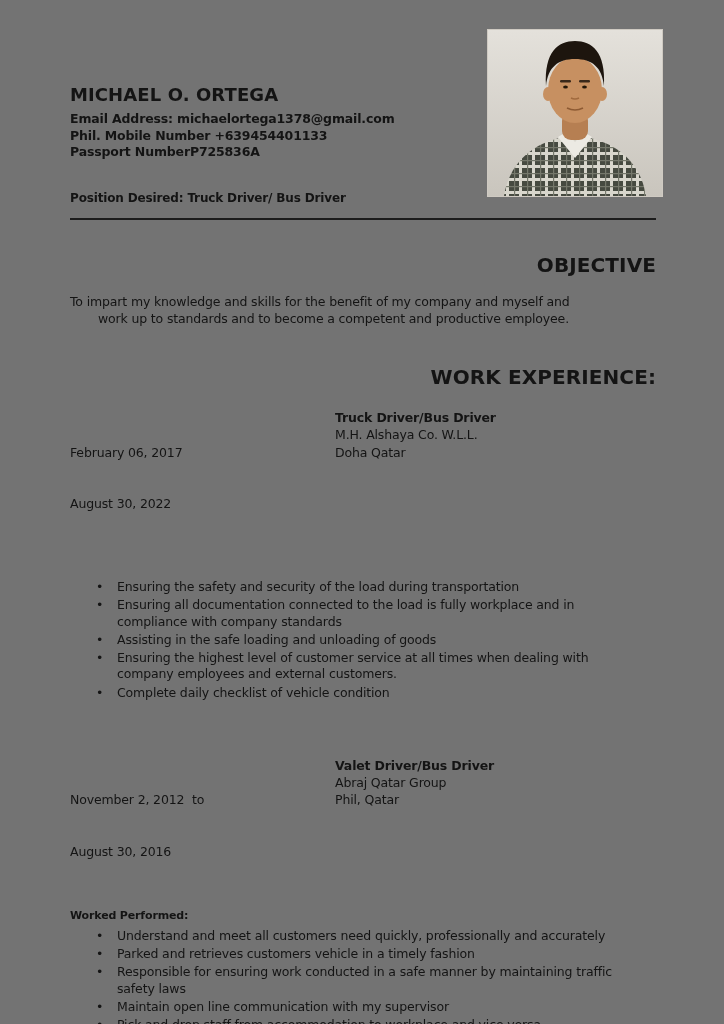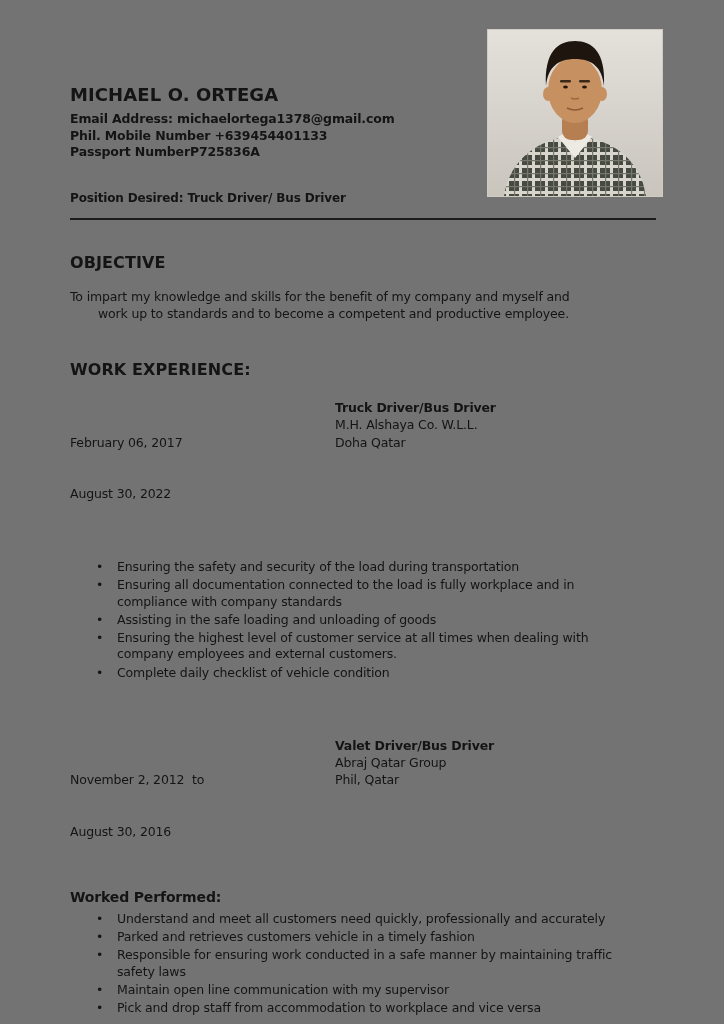--- a/index.html
+++ b/index.html
@@ -18,42 +18,42 @@
     overflow: hidden;
   }
   .content { padding: 84px 68px 0 70px; }
 
   .name { font-size: 18px; font-weight: bold; letter-spacing: 0.1px; }
   .contact { margin-top: 6px; font-weight: bold; line-height: 1.32; }
 
   .position { margin-top: 30px; font-weight: bold; font-size: 12px; }
   .divider { margin-top: 13px; border-top: 2px solid #1c1c1c; width: 100%; }
 
-  .section-heading { font-size: 16px; font-weight: bold; letter-spacing: 0.1px; }
+  .section-heading { font-size: 20px; font-weight: bold; letter-spacing: 0.1px; text-align: right; }
   .objective-heading { margin-top: 33px; }
   .objective-text {
     margin-top: 16px;
     max-width: 515px;
     padding-left: 28px;
     text-indent: -28px;
     line-height: 1.38;
   }
   .work-heading { margin-top: 38px; }
 
   .job-header { display: flex; margin-top: 20px; line-height: 1.38; }
   .job-dates { width: 265px; white-space: pre-wrap; }
   .job-title { font-weight: bold; }
 
-  ul.duties { list-style: none; margin-top: 22px; padding-left: 26px; }
+  ul.duties { list-style: none; margin-top: 32px; padding-left: 26px; }
   ul.duties li { display: flex; line-height: 1.3; margin-bottom: 2px; max-width: 545px; }
   .dot { flex: 0 0 21px; }
   .dot::before { content: "\2022"; }
   .duty-text { flex: 1; }
 
-  .duties-heading { margin-top: 14px; font-size: 14px; font-weight: bold; }
+  .duties-heading { margin-top: 14px; font-size: 11px; font-weight: bold; }
   ul.duties2 { margin-top: 6px; }
   .job2 { margin-top: 56px; }
 
   .photo {
     position: absolute;
     top: 30px;
     right: 62px;
     width: 174px;
     height: 166px;
     outline: 1px solid #cfcac2;

